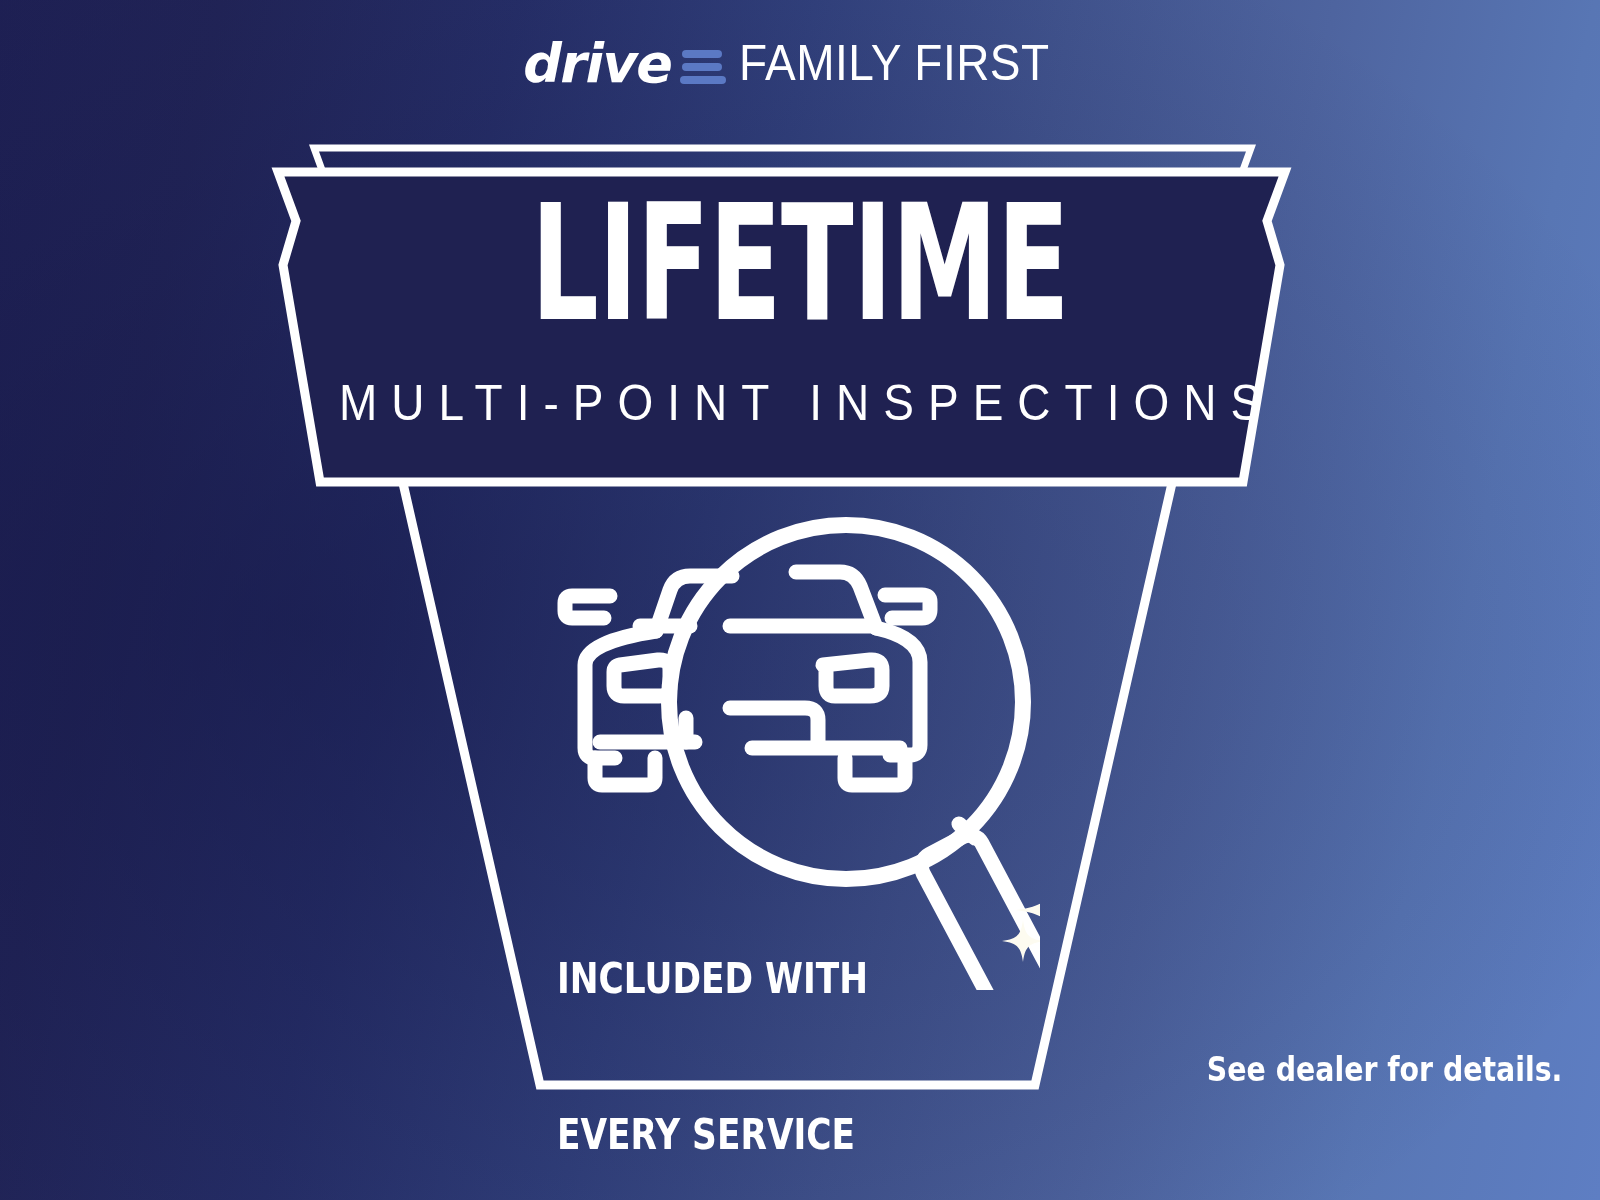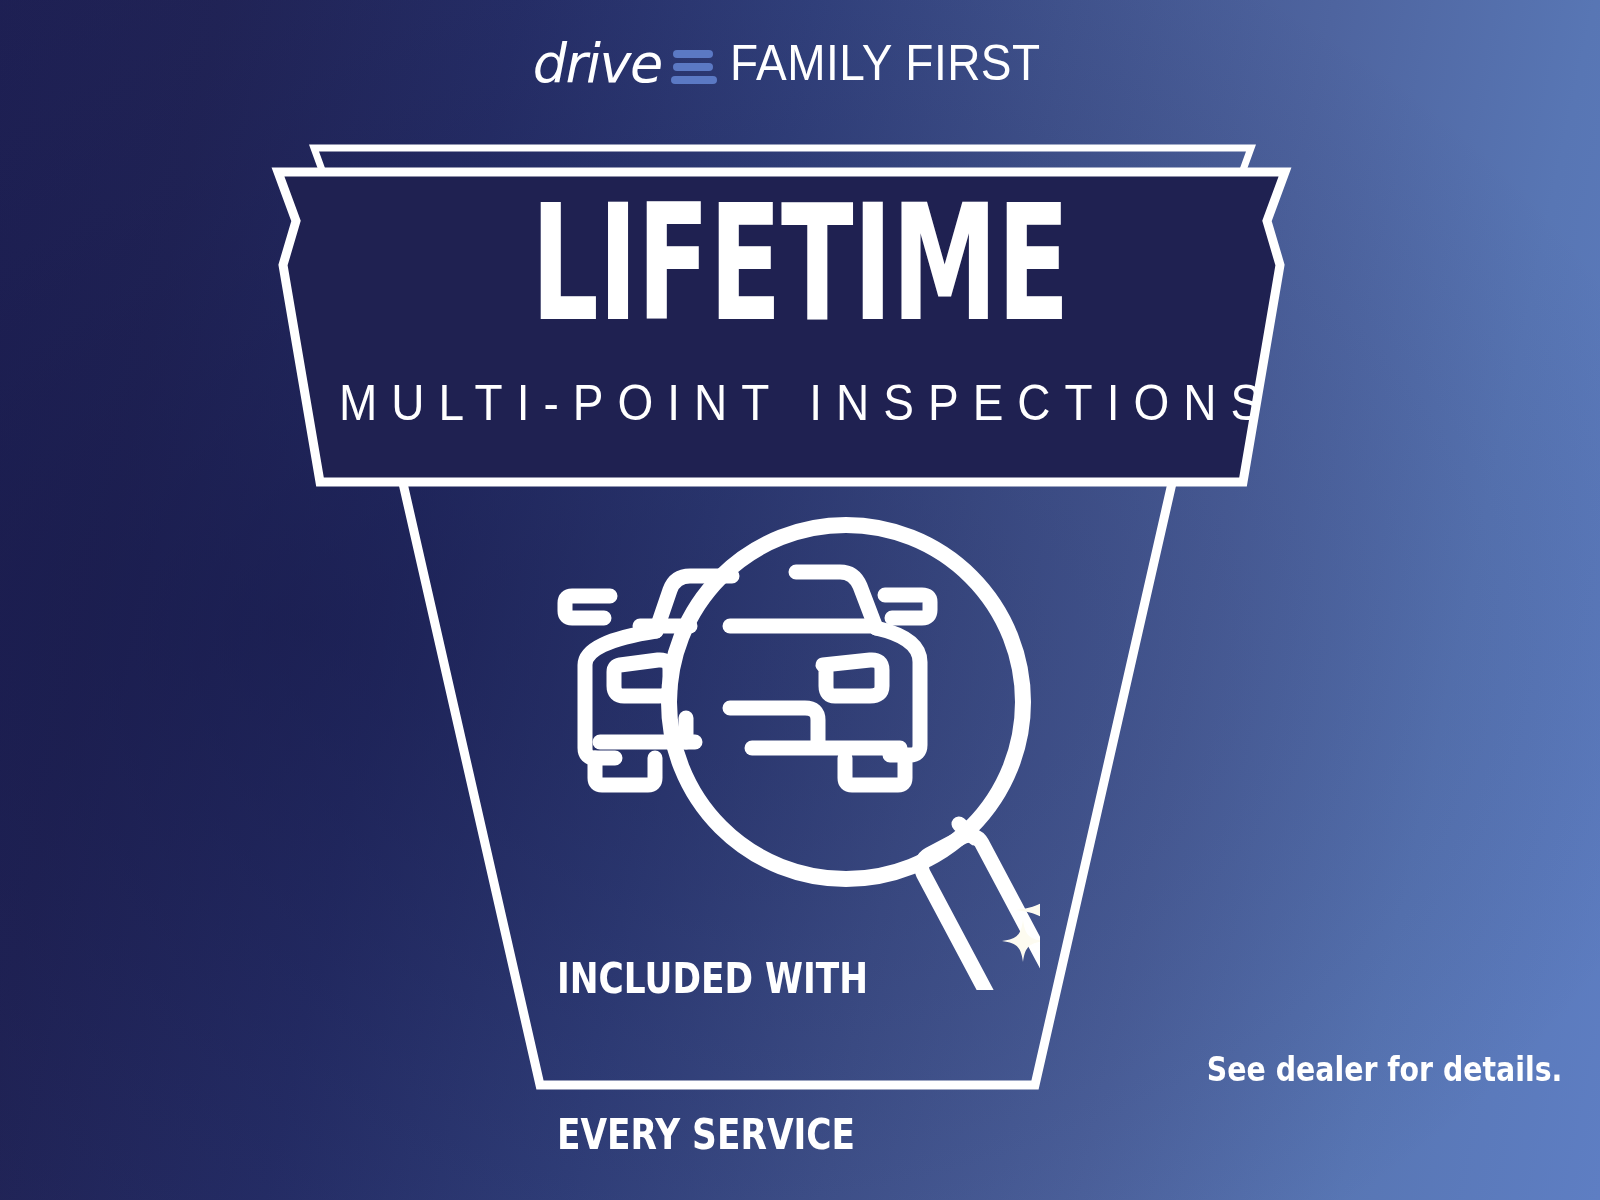--- a/index.html
+++ b/index.html
@@ -49,21 +49,21 @@
     left: 0;
     width: 1600px;
     display: flex;
     align-items: center;
     justify-content: center;
     gap: 0;
     height: 70px;
   }
   .brand-drive {
     font-family: "DejaVu Sans", sans-serif;
-    font-weight: normal;
+    font-weight: bold;
     font-style: italic;
     font-size: 54px;
     color: #ffffff;
     letter-spacing: -1.5px;
     line-height: 1;
     position: relative;
     top: 1px;
   }
   .brand-mark {
     display: inline-flex;

